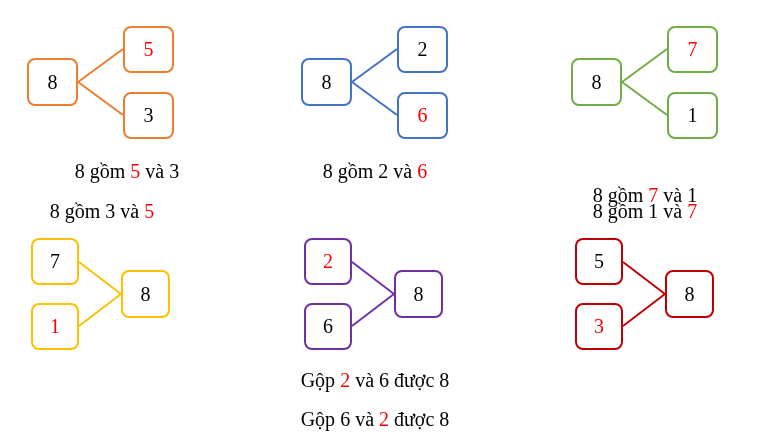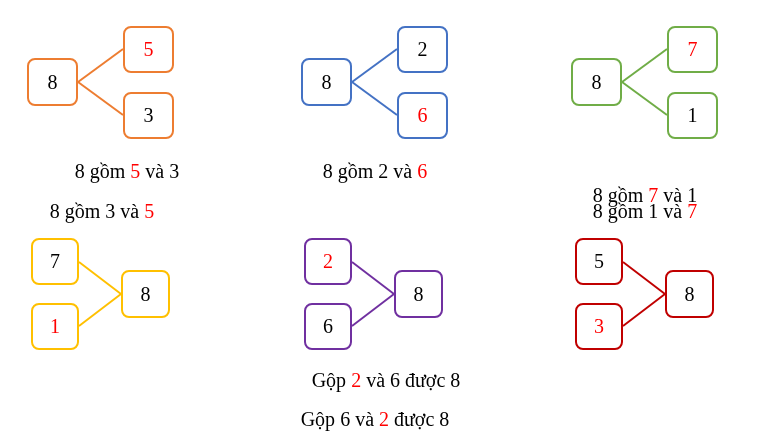--- a/index.html
+++ b/index.html
@@ -74,21 +74,21 @@
     </div>
     <div class="box" style="left: 304px; top: 238px; width: 48px; height: 47px; border-color: rgb(112, 48, 160); color: rgb(255, 0, 0);">
       <span>2</span>
     </div>
     <div class="box" style="left: 304px; top: 303px; width: 48px; height: 47px; border-color: rgb(112, 48, 160);">
       <span>6</span>
     </div>
     <div class="box" style="left: 394px; top: 270px; width: 49px; height: 48px; border-color: rgb(112, 48, 160);">
       <span>8</span>
     </div>
-    <div class="line-text" style="left: 300.68px; top: 369px; margin-left: 11px;"><span style="white-space: pre;">Gộp </span><span class="hl" style="white-space: pre;">2</span><span style="white-space: pre;"> và </span><span style="white-space: pre;">6</span><span style="white-space: pre;"> được 8</span></div>
+    <div class="line-text" style="left: 300.68px; top: 369px;"><span style="white-space: pre;">Gộp </span><span class="hl" style="white-space: pre;">2</span><span style="white-space: pre;"> và </span><span style="white-space: pre;">6</span><span style="white-space: pre;"> được 8</span></div>
     <div class="line-text" style="left: 300.68px; top: 408px;"><span style="white-space: pre;">Gộp </span><span style="white-space: pre;">6</span><span style="white-space: pre;"> và </span><span class="hl" style="white-space: pre;">2</span><span style="white-space: pre;"> được 8</span></div>
     <div class="box" style="left: 575px; top: 238px; width: 48px; height: 47px; border-color: rgb(192, 0, 0);">
       <span>5</span>
     </div>
     <div class="box" style="left: 575px; top: 303px; width: 48px; height: 47px; border-color: rgb(192, 0, 0); color: rgb(255, 0, 0);">
       <span>3</span>
     </div>
     <div class="box" style="left: 665px; top: 270px; width: 49px; height: 48px; border-color: rgb(192, 0, 0);">
       <span>8</span>
     </div>

